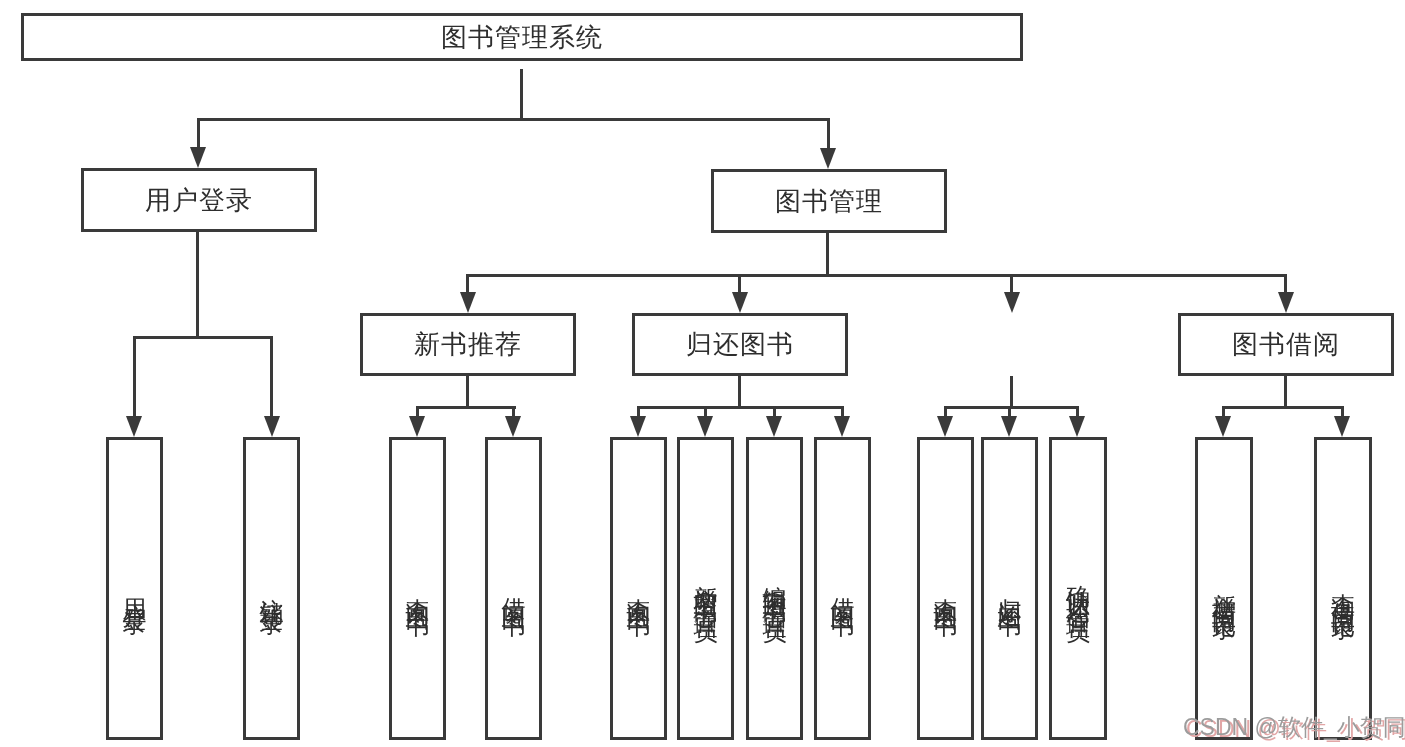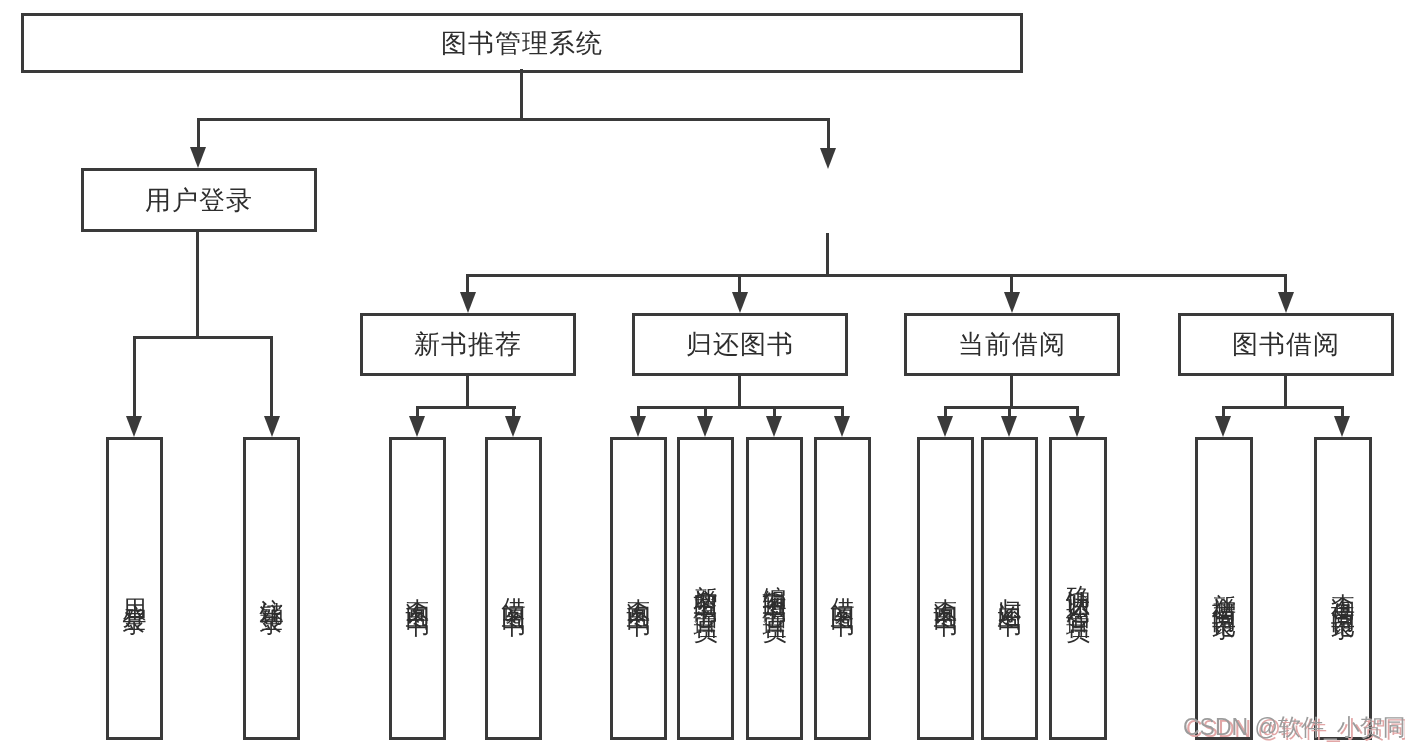--- a/index.html
+++ b/index.html
@@ -49,30 +49,31 @@
     text-shadow: 3px 2px 0 #e2a6a6;
     white-space: nowrap;
     z-index: 5;
   }
 </style>
 </head>
 <body>
 
 <div id="canvas">
 
-  <div class="box" style="left:21px; top:13px; width:1002px; height:60px;">图书管理系统</div>
+  <div class="box" style="left:21px; top:13px; width:1002px; height:48px;">图书管理系统</div>
 
   <div class="vl" style="left:520px; top:69px; height:49px;"></div>
   <div class="hl" style="left:197px; top:118px; width:633px;"></div>
   <div class="vl" style="left:197px; top:118px; height:32px;"></div>
   <div class="arrow" style="left:190px; top:147px;"></div>
   <div class="vl" style="left:827px; top:118px; height:32px;"></div>
   <div class="arrow" style="left:820px; top:148px;"></div>
 
   <div class="box" style="left:81px; top:168px; width:236px; height:64px;">用户登录</div>
+  <div class="box" style="left:711px; top:169px; width:236px; height:64px;">图书管理</div>
 
   <div class="vl" style="left:196px; top:232px; height:107px;"></div>
   <div class="hl" style="left:133px; top:336px; width:140px;"></div>
   <div class="vl" style="left:133px; top:336px; height:85px;"></div>
   <div class="arrow" style="left:126px; top:416px;"></div>
   <div class="vl" style="left:270px; top:336px; height:85px;"></div>
   <div class="arrow" style="left:264px; top:416px;"></div>
 
   <div class="vl" style="left:826px; top:233px; height:44px;"></div>
   <div class="hl" style="left:467px; top:274px; width:820px;"></div>
@@ -80,21 +81,20 @@
   <div class="arrow" style="left:460px; top:292px;"></div>
   <div class="vl" style="left:738px; top:274px; height:24px;"></div>
   <div class="arrow" style="left:732px; top:292px;"></div>
   <div class="vl" style="left:1010px; top:274px; height:24px;"></div>
   <div class="arrow" style="left:1004px; top:292px;"></div>
   <div class="vl" style="left:1284px; top:274px; height:24px;"></div>
   <div class="arrow" style="left:1278px; top:292px;"></div>
 
   <div class="box" style="left:360px; top:313px; width:216px; height:63px;">新书推荐</div>
   <div class="box" style="left:632px; top:313px; width:216px; height:63px;">归还图书</div>
-  <div class="box" style="left:904px; top:313px; width:216px; height:63px;">当前借阅</div>
   <div class="box" style="left:1178px; top:313px; width:216px; height:63px;">图书借阅</div>
 
   <div class="vl" style="left:466px; top:376px; height:33px;"></div>
   <div class="hl" style="left:416px; top:406px; width:100px;"></div>
   <div class="vl" style="left:416px; top:406px; height:14px;"></div>
   <div class="arrow" style="left:409px; top:416px;"></div>
   <div class="vl" style="left:512px; top:406px; height:14px;"></div>
   <div class="arrow" style="left:505px; top:416px;"></div>
 
   <div class="vl" style="left:738px; top:376px; height:33px;"></div>

